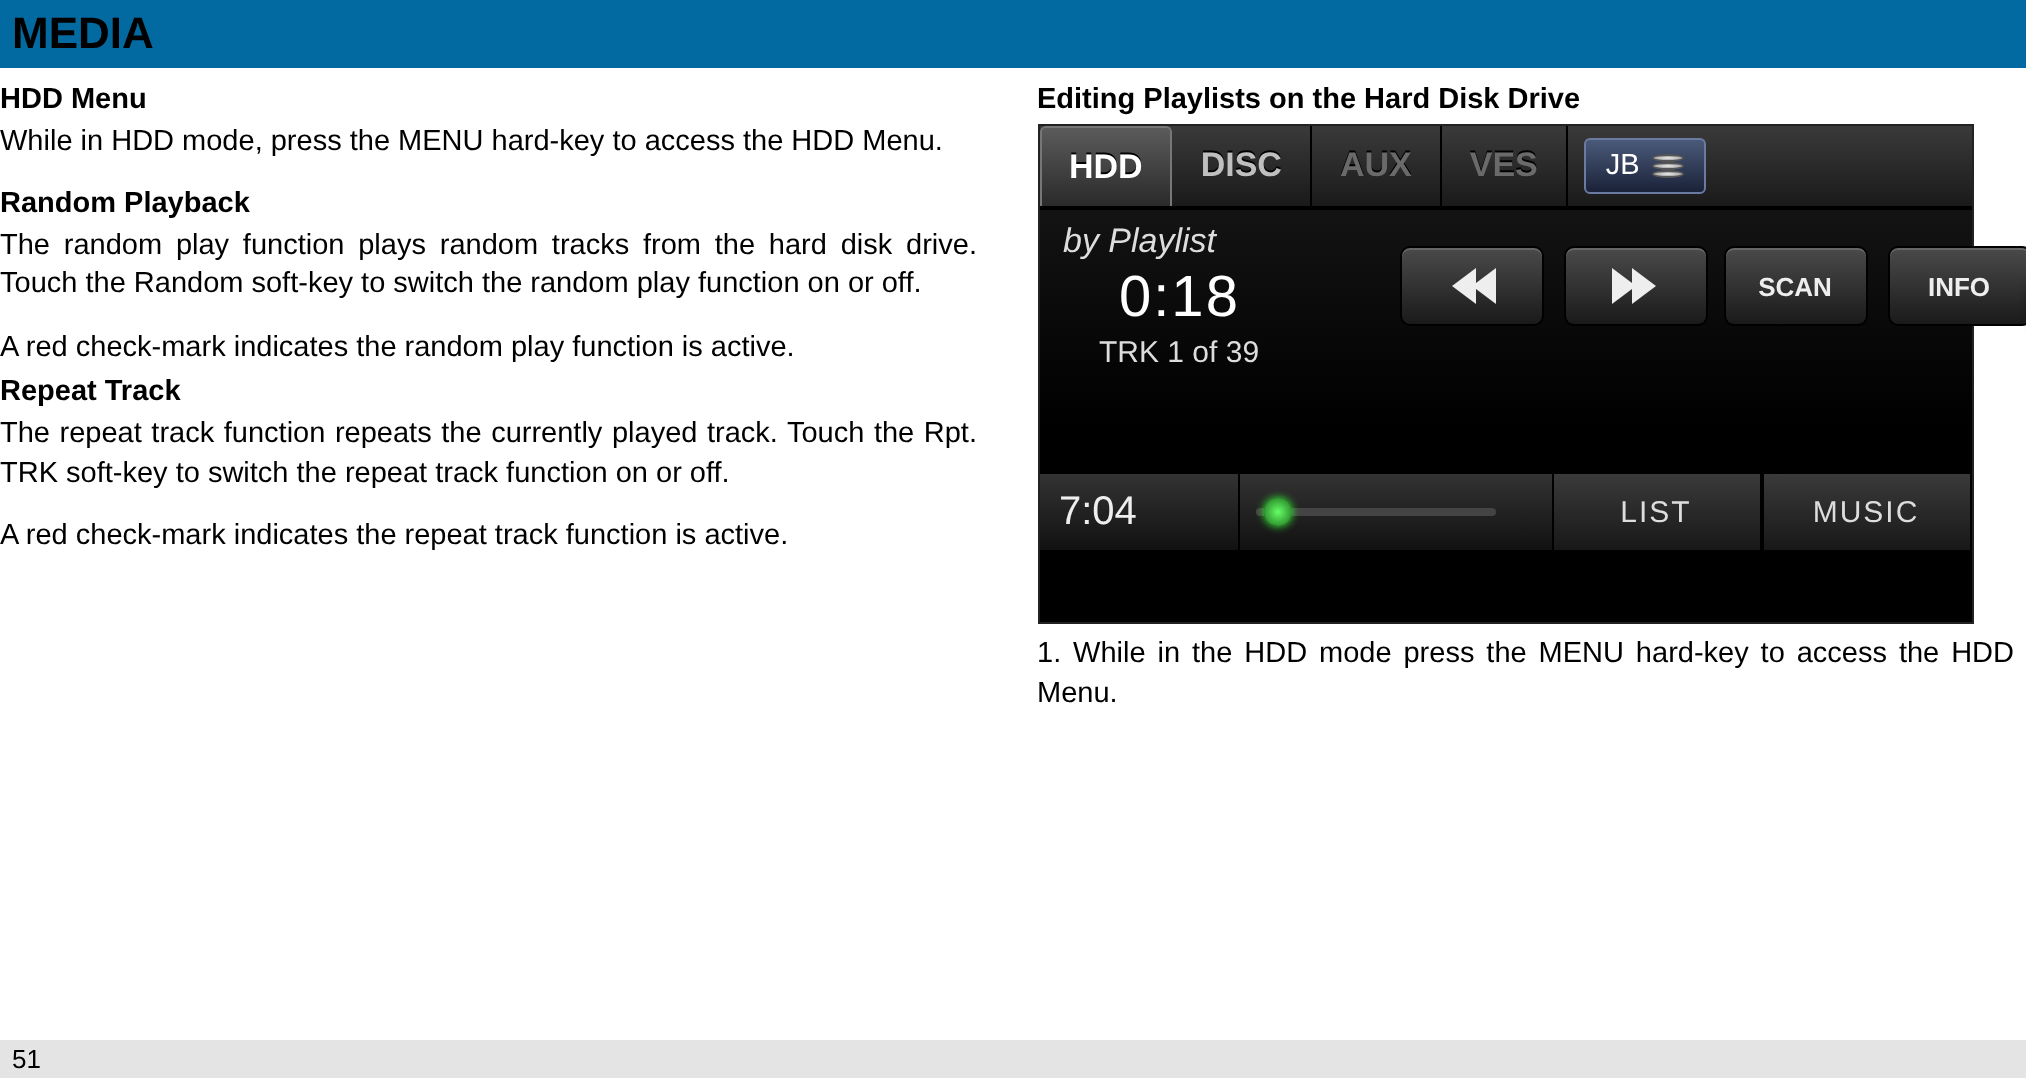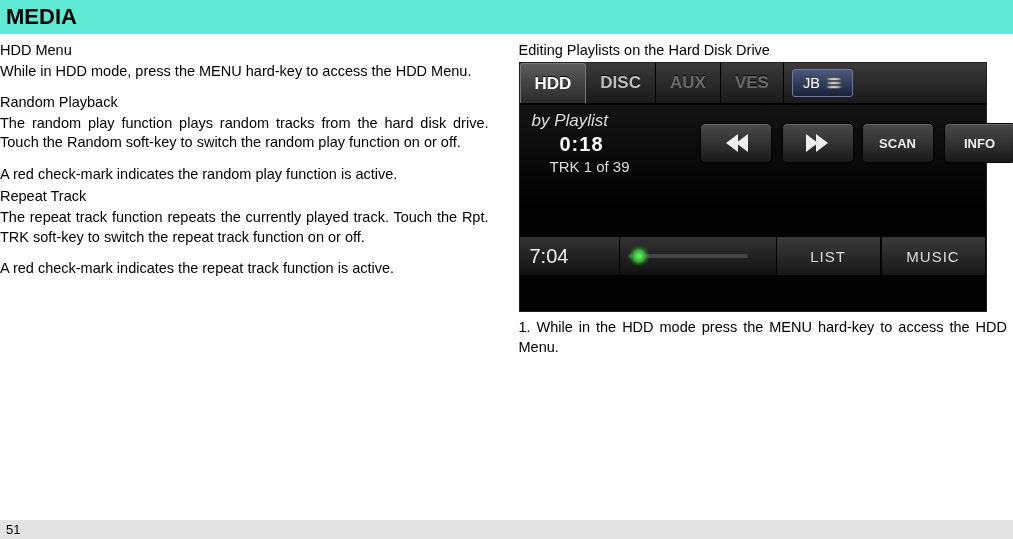--- a/index.html
+++ b/index.html
@@ -1,24 +1,24 @@
 <!DOCTYPE html>
 <html><head>
 <meta charset="utf-8">
 <style>
   * { box-sizing: border-box; margin: 0; padding: 0; }
   html, body { width: 1013px; height: 539px; font-family: Arial, Helvetica, sans-serif; background: #fff; }
   .page { width: 1013px; height: 539px; display: flex; flex-direction: column; }
-  .header-bar { background: #5eead4; padding: 4px 14px 4px 6px; }
+  .header-bar { background: #0369a1; padding: 4px 14px 4px 6px; }
   .header-bar h1 { font-size: 22px; font-weight: bold; font-family: Arial, Helvetica, sans-serif; color: #000; }
   .content { flex: 1; display: flex; gap: 30px; padding: 6px 6px 0 0; }
   .col { flex: 1; }
   .left-col { font-size: 14.5px; color: #000; }
   .right-col { font-size: 14.5px; color: #000; }
-  .subhead { font-weight: normal; margin-top: 2px; margin-bottom: 4px; font-size: 14.5px; }
+  .subhead { font-weight: bold; margin-top: 2px; margin-bottom: 4px; font-size: 14.5px; }
   .para { text-align: justify; line-height: 1.35; margin-bottom: 12px; }
   .para-tight { text-align: justify; line-height: 1.35; margin-bottom: 4px; }
   .footer-bar { background: #e4e4e4; padding: 2px 6px; font-size: 13px; font-weight: normal; margin-top: auto; }
   
   .device-shot {
     width: 468px; height: 250px; background: #0a0a0a; border: 1px solid #222; position: relative;
     margin-top: 4px; margin-bottom: 6px;
     background: linear-gradient(#1b1b1b, #000 60%);
   }
   .tabs { display: flex; height: 42px; background: linear-gradient(#3a3a3a, #1a1a1a); border-bottom: 2px solid #000; }
@@ -28,21 +28,21 @@
   .jb-tab { background: linear-gradient(#4b5a7a, #1a2238); border: 1px solid #6a7aa0; border-radius: 3px; color: #fff; padding: 2px 10px; display: flex; align-items: center; gap: 6px; margin: 6px 0 0 8px; height: 28px; }
   .jb-icon { width: 16px; height: 12px; position: relative; }
   .jb-icon .disc { position: absolute; width: 16px; height: 4px; border-radius: 50%; background: radial-gradient(#eee, #888); border: 1px solid #555; }
   .jb-icon .d1 { top: 0; }
   .jb-icon .d2 { top: 4px; }
   .jb-icon .d3 { top: 8px; }
 
   .mid-row { display: flex; height: 130px; }
   .now-playing { flex: 0 0 180px; padding: 6px 0 0 12px; color: #eee; font-family: Arial; }
   .np-line1 { font-size: 17px; font-style: italic; color: #ddd; margin-bottom: 2px; }
-  .np-time { font-size: 20px; font-weight: bold; color: #fff; letter-spacing: 1px; margin-left: 28px; }
+  .np-time { font-size: 29px; font-weight: normal; color: #fff; letter-spacing: 1px; margin-left: 28px; }
   .np-trk { font-size: 15px; color: #ddd; margin-left: 18px; margin-top: 2px; }
 
   .transport { flex: 0 0 170px; display: flex; flex-direction: row; gap: 8px; padding-top: 18px; }
   .row-btns { display: flex; gap: 10px; }
   .tbtn { width: 72px; height: 40px; background: linear-gradient(#4a4a4a, #1a1a1a); border: 1px solid #000; border-radius: 5px; color: #eee; display: flex; align-items: center; justify-content: center; font-size: 15px; font-weight: bold; box-shadow: inset 0 1px 0 #666; }
   .tbtn.small { font-size: 13px; }
   .arrow { width: 0; height: 0; }
   .rew { display: flex; }
   .rew .a { border-top: 9px solid transparent; border-bottom: 9px solid transparent; border-right: 12px solid #eee; margin-right: -2px; }
   .ffw { display: flex; }

